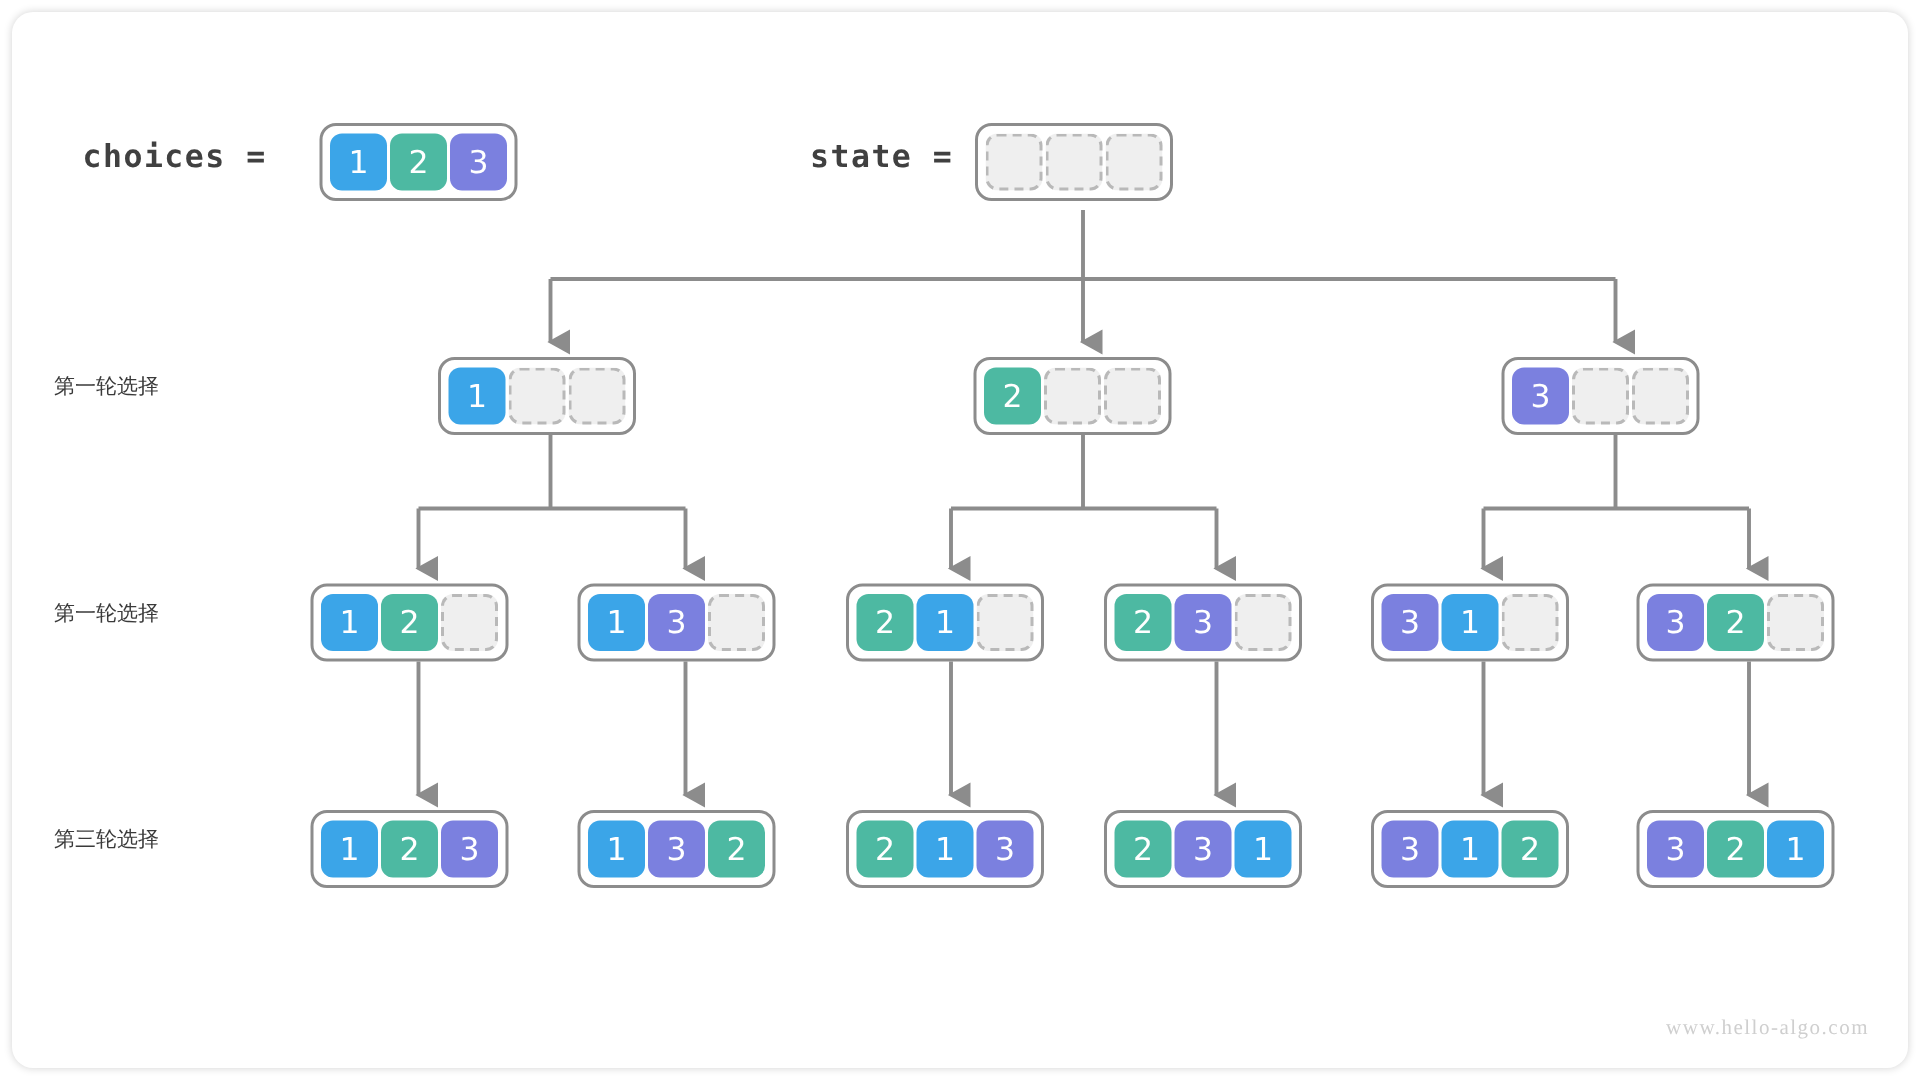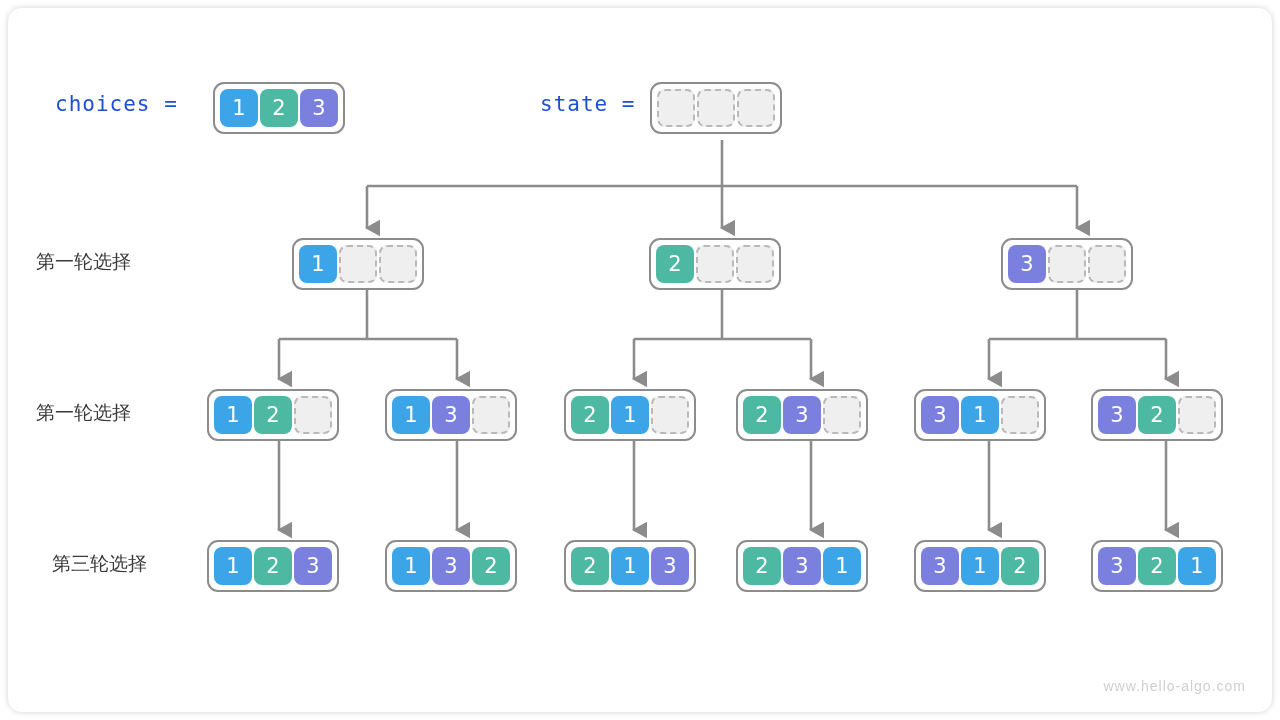--- a/index.html
+++ b/index.html
@@ -32,32 +32,32 @@
     position: absolute;
     left: 0; top: 0;
     width: 1280px; height: 720px;
     pointer-events: none;
   }
 
   
   .code-label {
     position: absolute;
     font-family: "DejaVu Sans Mono", "Liberation Mono", monospace;
-    font-weight: normal;
+    font-weight: bold;
     font-size: 21px;
-    color: #1d4ed8;
+    color: #404040;
     white-space: nowrap;
     letter-spacing: 1px;
   }
 
   
   .row-label {
     position: absolute;
     font-family: "DejaVu Sans", "Liberation Sans", sans-serif;
-    font-size: 19px;
+    font-size: 14px;
     color: #3a3a3a;
     white-space: nowrap;
   }
 
   
   .arr {
     position: absolute;
     display: flex;
     flex-direction: row;
     align-items: center;
@@ -87,21 +87,21 @@
     color: transparent;
   }
   .cell.v1 { background: #3ba5e8; }
   .cell.v2 { background: #4db9a2; }
   .cell.v3 { background: #7b80df; }
 
   .watermark {
     position: absolute;
     right: 34px;
     bottom: 26px;
-    font-family: Liberation Sans, sans-serif;
+    font-family: Liberation Serif, serif;
     font-size: 14px;
     color: #cfcfcf;
     letter-spacing: 1px;
   }
 </style>
 </head>
 <body>
 
 <div id="canvas">
   <div class="frame"></div>
@@ -153,21 +153,21 @@
 
   <div class="code-label" style="left:520px; top:92px;margin-left:20px;">state =</div>
   <div class="arr" id="state-array" style="left:650px; top:82px;">
       <div class="cell empty"></div>
       <div class="cell empty"></div>
       <div class="cell empty"></div>
     </div>
 
   <div class="row-label" style="left:36px; top:249px;">第一轮选择</div>
   <div class="row-label" style="left:36px; top:400px;">第一轮选择</div>
-  <div class="row-label" style="left:52px; top:551px;">第三轮选择</div>
+  <div class="row-label" style="left:36px; top:551px;">第三轮选择</div>
 
   <div id="nodes-layer">
       <div class="arr" style="left: 292px; top: 238px;">
         <div class="cell v1">1</div>
         <div class="cell empty"></div>
         <div class="cell empty"></div>
       </div>
       <div class="arr" style="left: 649px; top: 238px;">
         <div class="cell v2">2</div>
         <div class="cell empty"></div>

